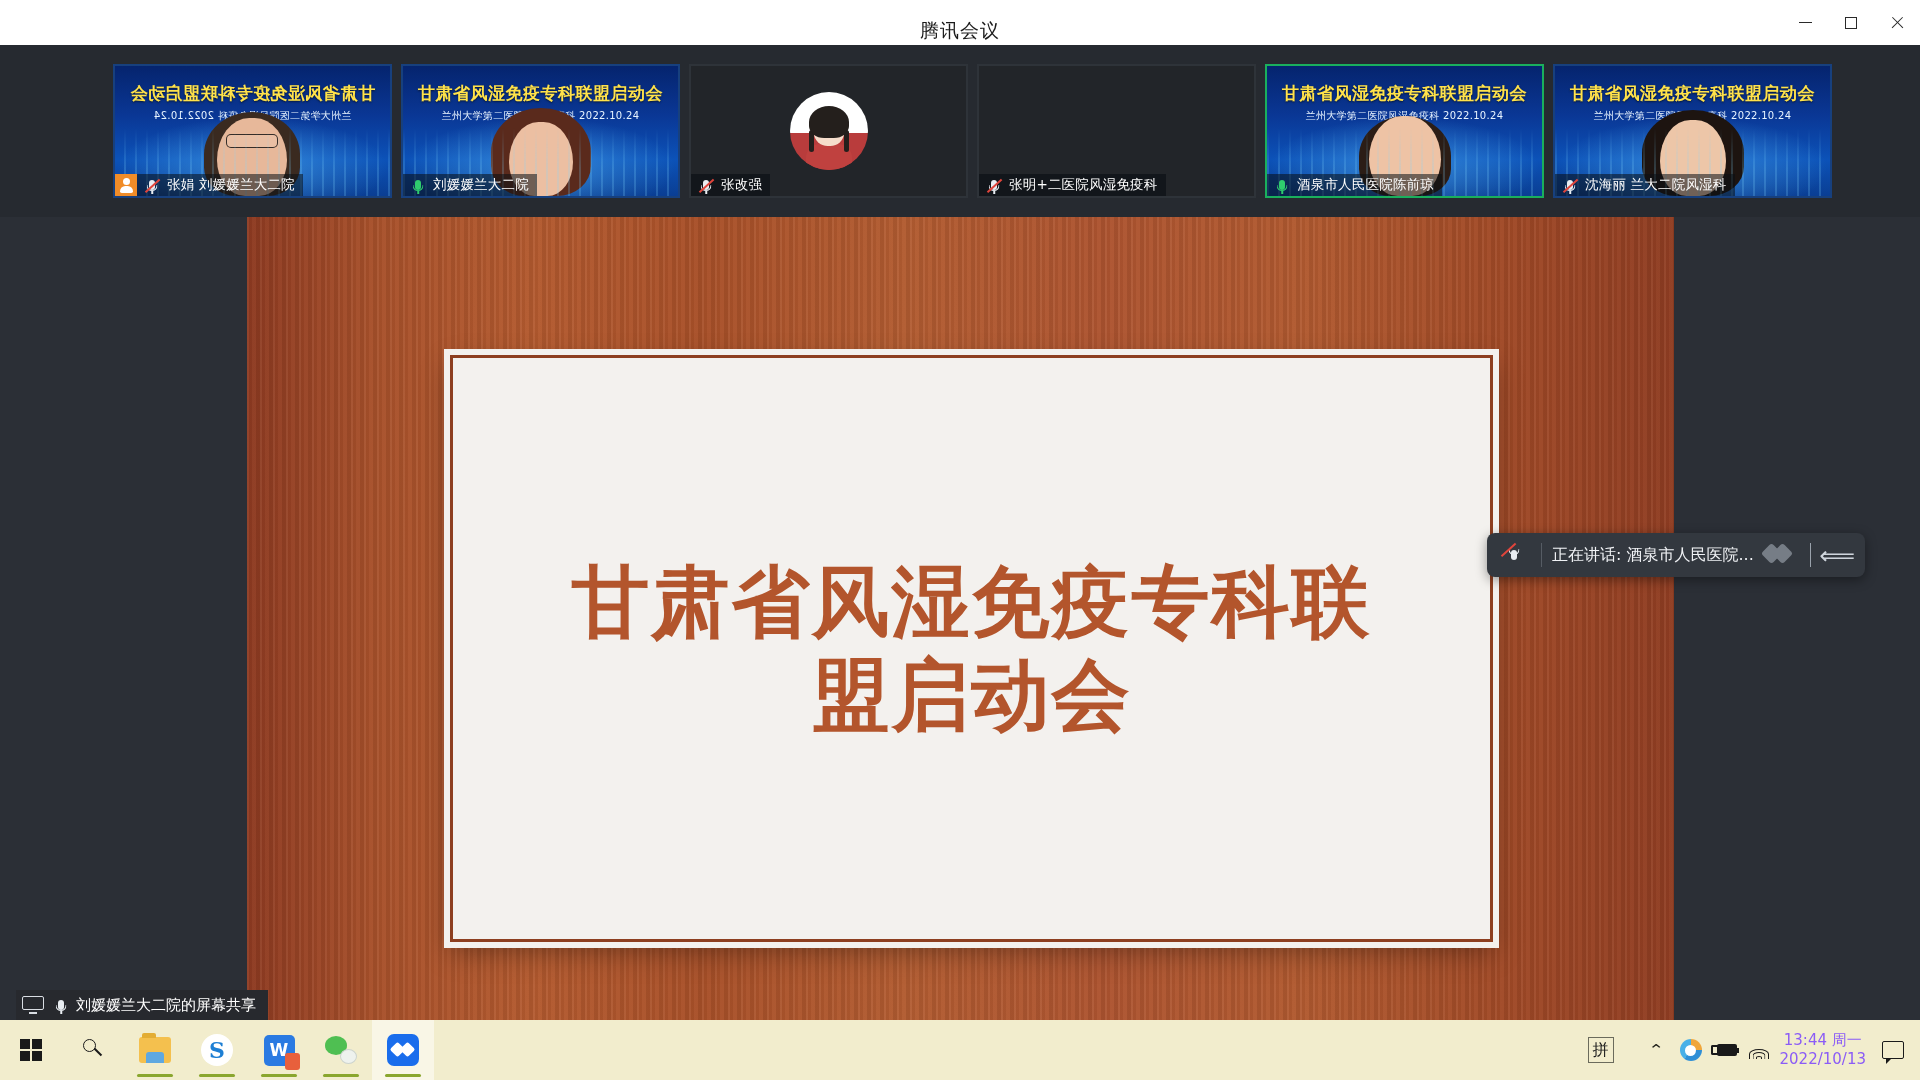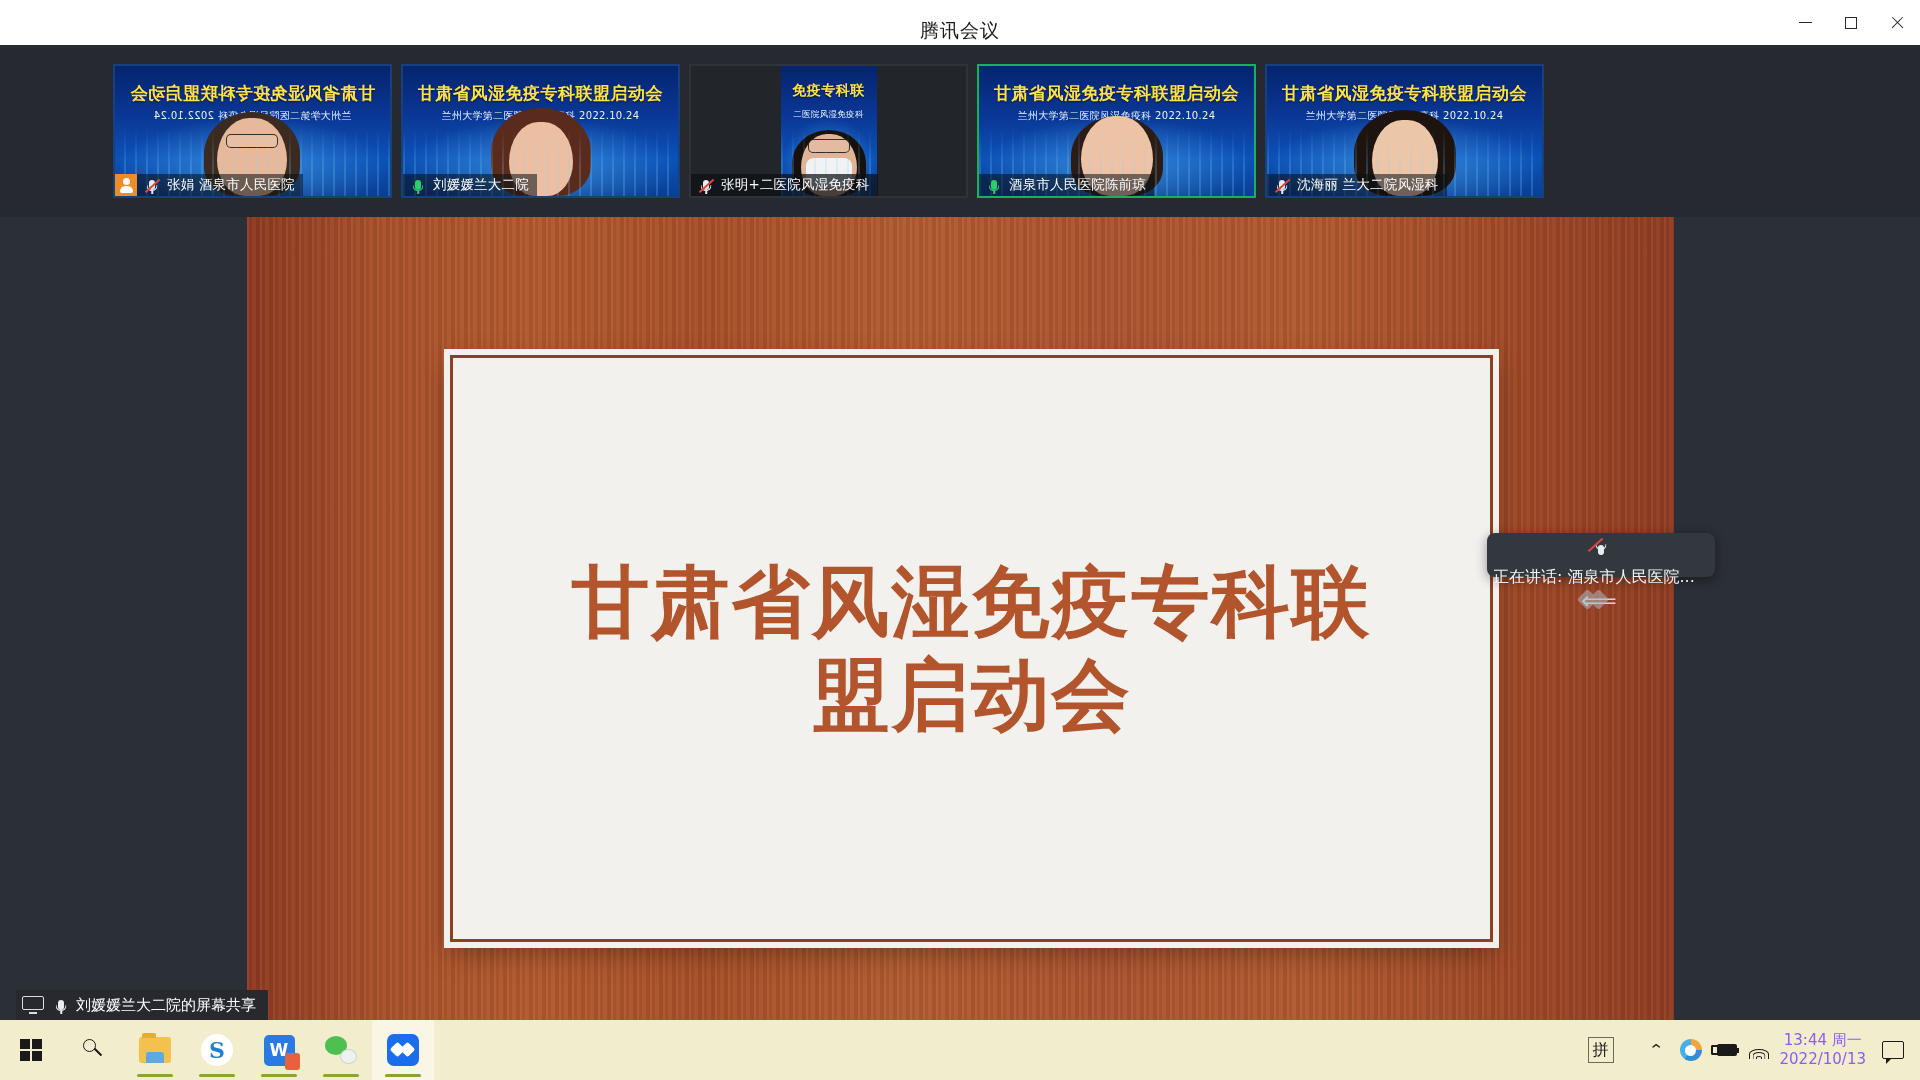--- a/index.html
+++ b/index.html
@@ -234,21 +234,20 @@
   }
 
   
   #speaker-bar {
     position: absolute; left: 1487px; top: 316px;
     height: 44px; border-radius: 8px;
     background: #33383f;
     display: flex; align-items: center;
     padding: 0 10px 0 6px;
     box-shadow: 0 3px 12px rgba(0,0,0,.4);
-    flex-direction: column;
   }
   #speaker-bar .sp-mic { width: 34px; height: 34px; }
   #speaker-bar .divider {
     width: 1px; height: 24px; background: #565c64; margin: 0 10px;
   }
   #speaker-bar .sp-text {
     font-size: 16px; color: #f0f2f5; white-space: nowrap; margin-right: 10px;
   }
   #speaker-bar .wm {
     position: relative; width: 34px; height: 26px; margin-right: 4px; opacity: .55;
@@ -449,21 +448,21 @@
     <div class="namebar">
       <div class="host-badge">
         <span class="b-head"></span>
           <span class="b-body"></span>
       </div>
       <div class="mic off">
         <span class="m-cap"></span>
           <span class="m-arc"></span>
           <span class="m-stem"></span>
       </div>
-      <div class="name-text">张娟  酒泉市人民医院</div>
+      <div class="name-text">张娟  刘媛媛兰大二院</div>
     </div>
   </div>
 
   <div class="tile bordered-blue">
     <div class="tile-video">
       <div class="banner-bg">
         <div class="banner-title">甘肃省风湿免疫专科联盟启动会</div>
         <div class="banner-sub">兰州大学第二医院风湿免疫科 2022.10.24</div>
         <div class="hair" style="background:#5a2a1c;width:100px;height:88px;"></div>
         <div class="person" style="background:#ecbfa2;width:64px;height:74px;"></div>
@@ -472,32 +471,41 @@
     <div class="namebar">
       <div class="mic on">
         <span class="m-cap"></span>
           <span class="m-arc"></span>
           <span class="m-stem"></span>
       </div>
       <div class="name-text">刘媛媛兰大二院</div>
     </div>
   </div>
 
-
   <div class="tile">
-    <div class="portrait-box">
-      <div class="banner-bg">
-        <div class="banner-title sm">免疫专科联</div>
-        <div class="banner-sub sm">二医院风湿免疫科</div>
-        <div class="hair" style="background:#17110d;width:74px;height:66px;"></div>
-        <div class="person" style="background:#e2b394;width:56px;height:62px;"></div>
-        <div class="glasses" style="top:56%;width:42px;"></div>
-        <div class="mask"></div>
-      </div>
-    </div>
+    <div class="avatar-wrap">
+      <div class="avatar">
+        <span class="a-body"></span>
+        <span class="a-braid l"></span>
+        <span class="a-braid r"></span>
+        <span class="a-face"></span>
+        <span class="a-hair"></span>
+      </div>
+    </div>
+    <div class="namebar solid">
+      <div class="mic off">
+        <span class="m-cap"></span>
+          <span class="m-arc"></span>
+          <span class="m-stem"></span>
+      </div>
+      <div class="name-text">张改强</div>
+    </div>
+  </div>
+
+  <div class="tile">
     <div class="namebar solid">
       <div class="mic off">
         <span class="m-cap"></span>
           <span class="m-arc"></span>
           <span class="m-stem"></span>
       </div>
       <div class="name-text">张明+二医院风湿免疫科</div>
     </div>
   </div>
 

